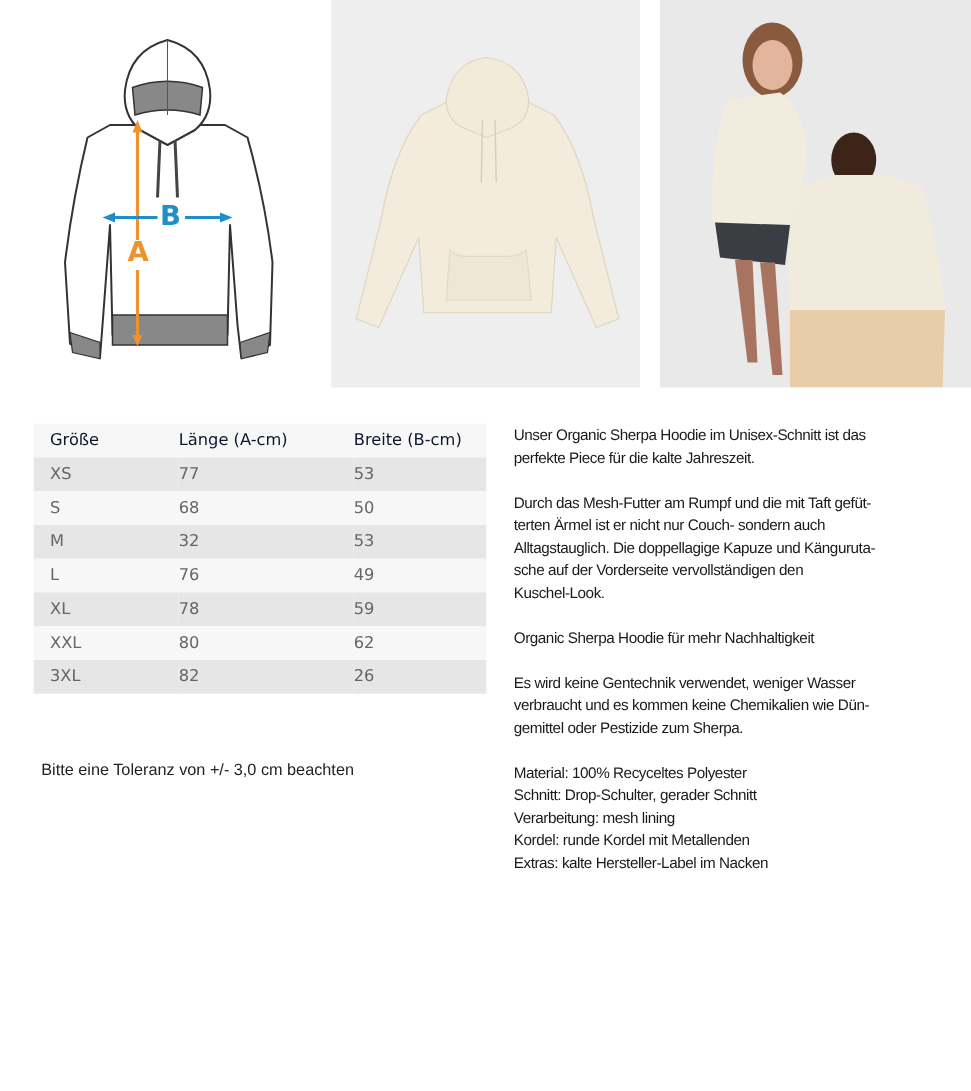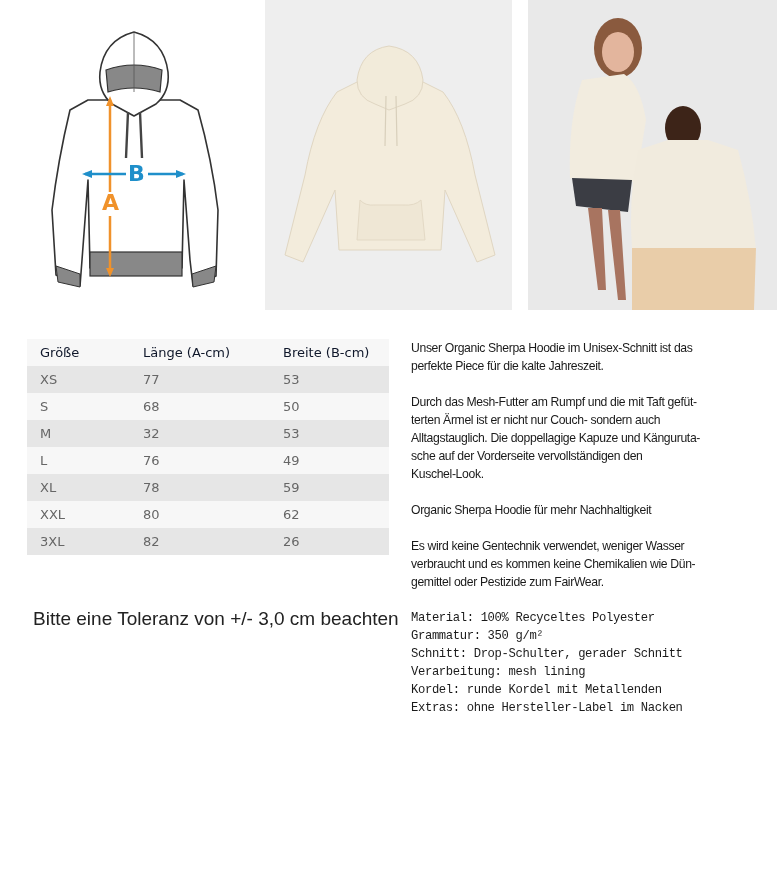--- a/index.html
+++ b/index.html
@@ -14,28 +14,28 @@
   
   #size-table { position: absolute; left: 27px; top: 339px; width: 362px; border-collapse: collapse;
                 font-family: "DejaVu Sans", sans-serif; font-size: 13px; color: #666; }
   #size-table td, #size-table th { height: 27px; padding: 0; font-weight: normal; text-align: left; }
   #size-table th { color: #0f172a; background: #f7f7f7; }
   #size-table .c1 { padding-left: 13px; width: 103px; }
   #size-table .c2 { width: 140px; }
   #size-table tbody tr:nth-child(odd) td { background: #e6e6e6; }
   #size-table tbody tr:nth-child(even) td { background: #f7f7f7; }
 
-  #tolerance { position: absolute; left: 33px; top: 608px; font-size: 19px; color: #222; }
+  #tolerance { position: absolute; left: 33px; top: 608px; font-size: 13px; color: #222; }
 
   #description { position: absolute; left: 411px; top: 339px; width: 330px;
                  font-size: 12.2px; line-height: 18px; color: #1a1a1a;
                  font-family: "Liberation Sans", sans-serif; letter-spacing: -0.35px; }
   #description p { margin: 0 0 18px 0; white-space: pre-line; }
   #description .specs { margin: 0; }
-  #description .specs div { height: 18px; font-family: Liberation Mono, monospace; }
+  #description .specs div { height: 18px; }
 </style>
 </head>
 <body>
 
 <div id="sketch" class="photo">
   <svg width="262" height="310" viewBox="0 0 262 310">
     <g fill="#fff" stroke="#333" stroke-width="1.6" stroke-linejoin="round">
 
       <path d="M88 100 L70 110 Q58 160 52 210 L56 275 L80 286 L82 260 L88 180 L90 268 L182 268 L184 180 L190 260 L193 286 L216 276 L218 210 Q212 160 198 110 L180 100 Z"></path>
 
@@ -138,22 +138,21 @@
   <p>Unser Organic Sherpa Hoodie im Unisex-Schnitt ist das
 perfekte Piece für die kalte Jahreszeit.</p>
   <p>Durch das Mesh-Futter am Rumpf und die mit Taft gefüt-
 terten Ärmel ist er nicht nur Couch- sondern auch
 Alltagstauglich. Die doppellagige Kapuze und Känguruta-
 sche auf der Vorderseite vervollständigen den
 Kuschel-Look.</p>
   <p>Organic Sherpa Hoodie für mehr Nachhaltigkeit</p>
   <p>Es wird keine Gentechnik verwendet, weniger Wasser
 verbraucht und es kommen keine Chemikalien wie Dün-
-gemittel oder Pestizide zum FairWear.</p>
+gemittel oder Pestizide zum Sherpa.</p>
   <div class="specs">
     <div>Material: 100% Recyceltes Polyester</div>
-    <div>Grammatur: 350 g/m²</div>
     <div>Schnitt: Drop-Schulter, gerader Schnitt</div>
     <div>Verarbeitung: mesh lining</div>
     <div>Kordel: runde Kordel mit Metallenden</div>
-    <div>Extras: ohne Hersteller-Label im Nacken</div>
+    <div>Extras: kalte Hersteller-Label im Nacken</div>
   </div>
 </div>
 
 </body></html>

